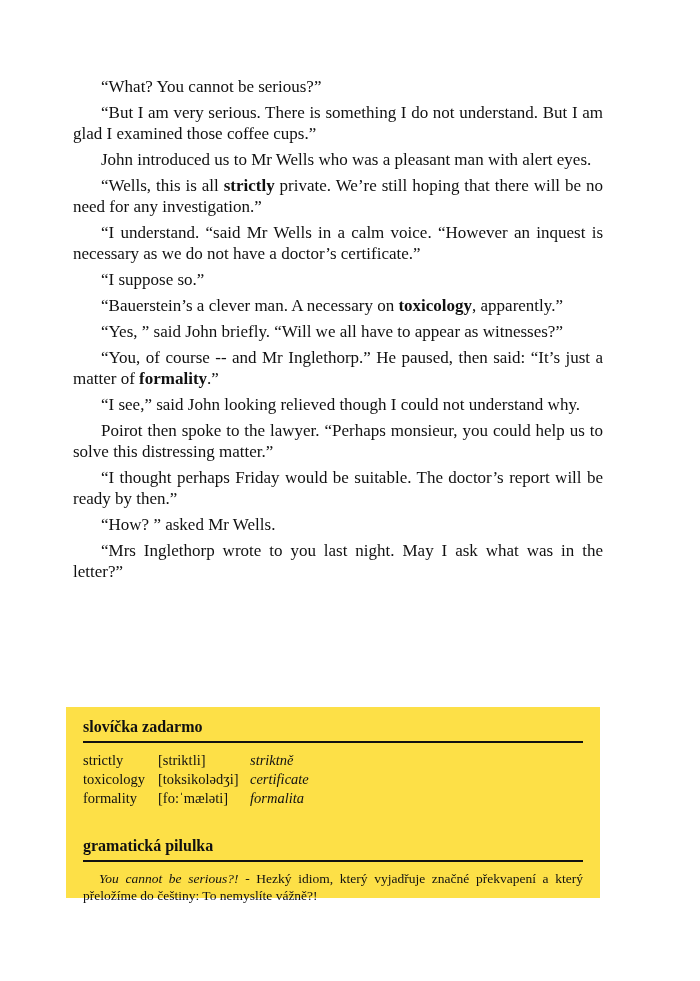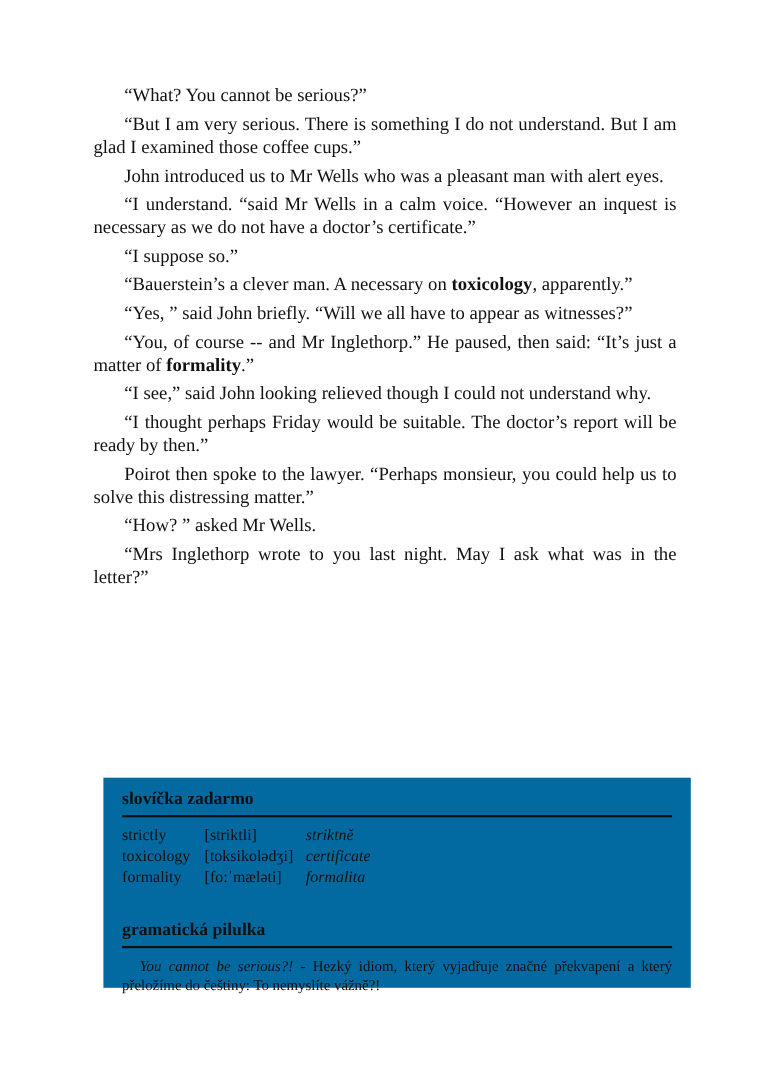--- a/index.html
+++ b/index.html
@@ -11,39 +11,39 @@
   }
   .page {
     position: relative;
     width: 700px;
     height: 981px;
     background: #ffffff;
     overflow: hidden;
   }
   .story {
     position: absolute;
-    left: 85px;
+    left: 73px;
     top: 76px;
     width: 530px;
   }
   .story p {
     margin: 0 0 5px 0;
     font-size: 17px;
     line-height: 21px;
     text-align: justify;
     text-indent: 28px;
   }
   .story p b { font-weight: bold; }
   .vocab-box {
     position: absolute;
-    left: 94px;
+    left: 66px;
     top: 707px;
     width: 534px;
     height: 191px;
-    background: #0369a1;
+    background: #fde047;
     box-sizing: border-box;
     padding: 10px 17px 0 17px;
   }
   .box-title {
     font-size: 16px;
     font-weight: bold;
     margin: 0 0 4px 0;
     line-height: 20px;
   }
   .rule {
@@ -78,28 +78,29 @@
 </style>
 </head>
 <body>
 
 <div class="page">
 
   <div class="story">
       <p><span>“What? You cannot be serious?”</span></p>
       <p><span>“But I am very serious. There is something I do not understand. But I am glad I examined those coffee cups.”</span></p>
       <p><span>John introduced us to Mr Wells who was a pleasant man with alert eyes.</span></p>
+      <p><span>“Wells, this is all </span><b>strictly</b><span> private. We’re still hoping that there will be no need for any investigation.”</span></p>
       <p><span>“I understand. “said Mr Wells in a calm voice. “However an inquest is necessary as we do not have a doctor’s certificate.”</span></p>
       <p><span>“I suppose so.”</span></p>
       <p><span>“Bauerstein’s a clever man. A necessary on </span><b>toxicology</b><span>, apparently.”</span></p>
       <p><span>“Yes, ” said John briefly. “Will we all have to appear as witnesses?”</span></p>
       <p><span>“You, of course -- and Mr Inglethorp.” He paused, then said: “It’s just a matter of </span><b>formality</b><span>.”</span></p>
       <p><span>“I see,” said John looking relieved though I could not understand why.</span></p>
+      <p><span>Poirot then spoke to the lawyer. “Perhaps monsieur, you could help us to solve this distressing matter.”</span></p>
       <p><span>“I thought perhaps Friday would be suitable. The doctor’s report will be ready by then.”</span></p>
-      <p><span>Poirot then spoke to the lawyer. “Perhaps monsieur, you could help us to solve this distressing matter.”</span></p>
       <p><span>“How? ” asked Mr Wells.</span></p>
       <p><span>“Mrs Inglethorp wrote to you last night. May I ask what was in the letter?”</span></p>
     </div>
 
   <div class="vocab-box">
     <div class="box-title">slovíčka zadarmo</div>
     <div class="rule"></div>
     <div class="vocab-table">
         <div class="vrow">
           <span class="word">strictly</span>

